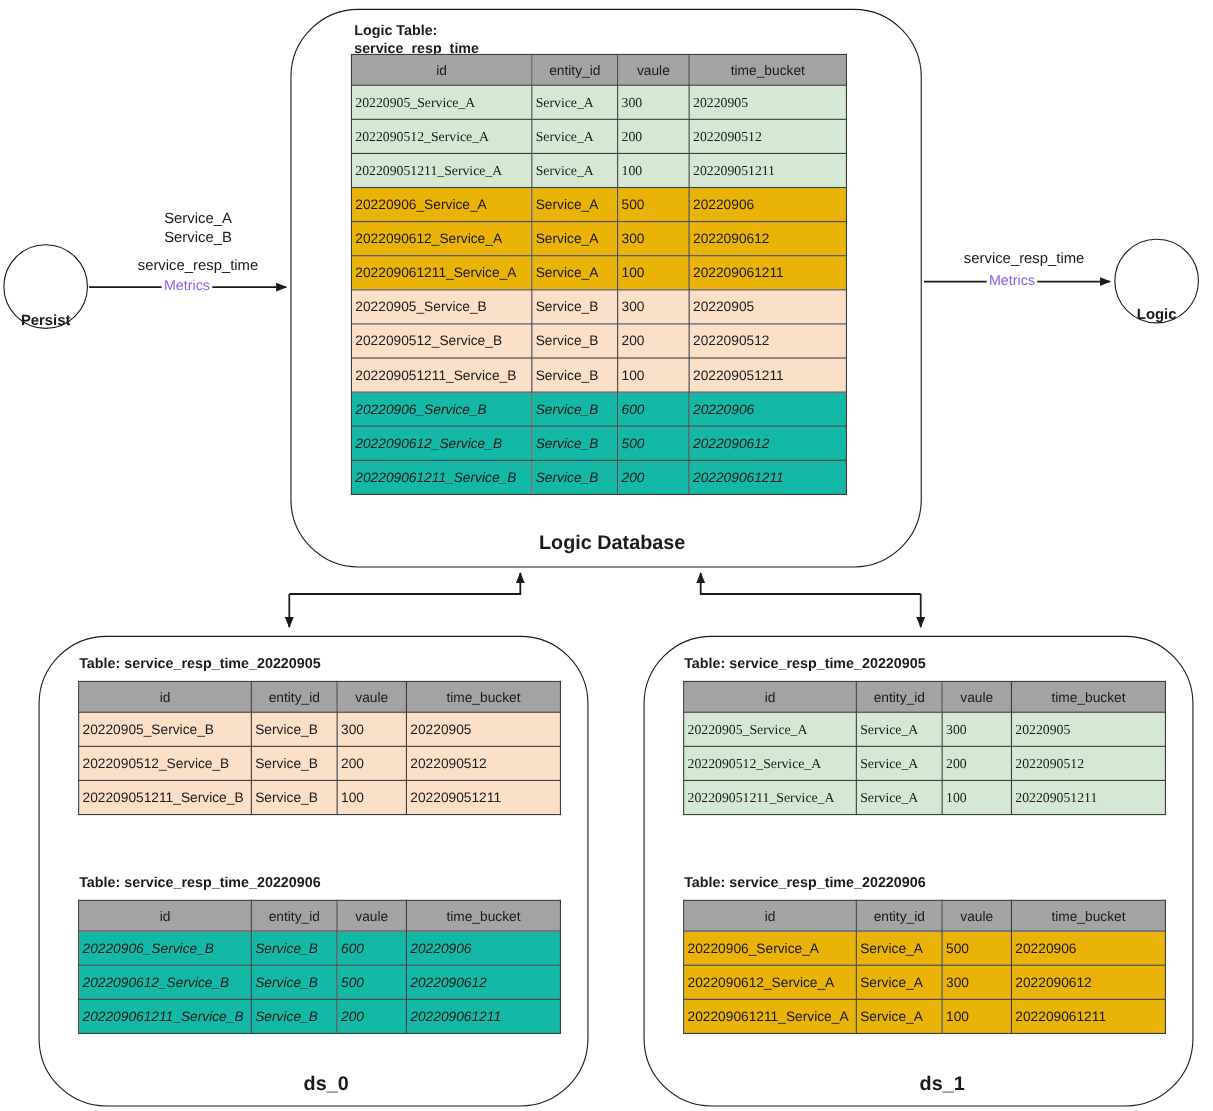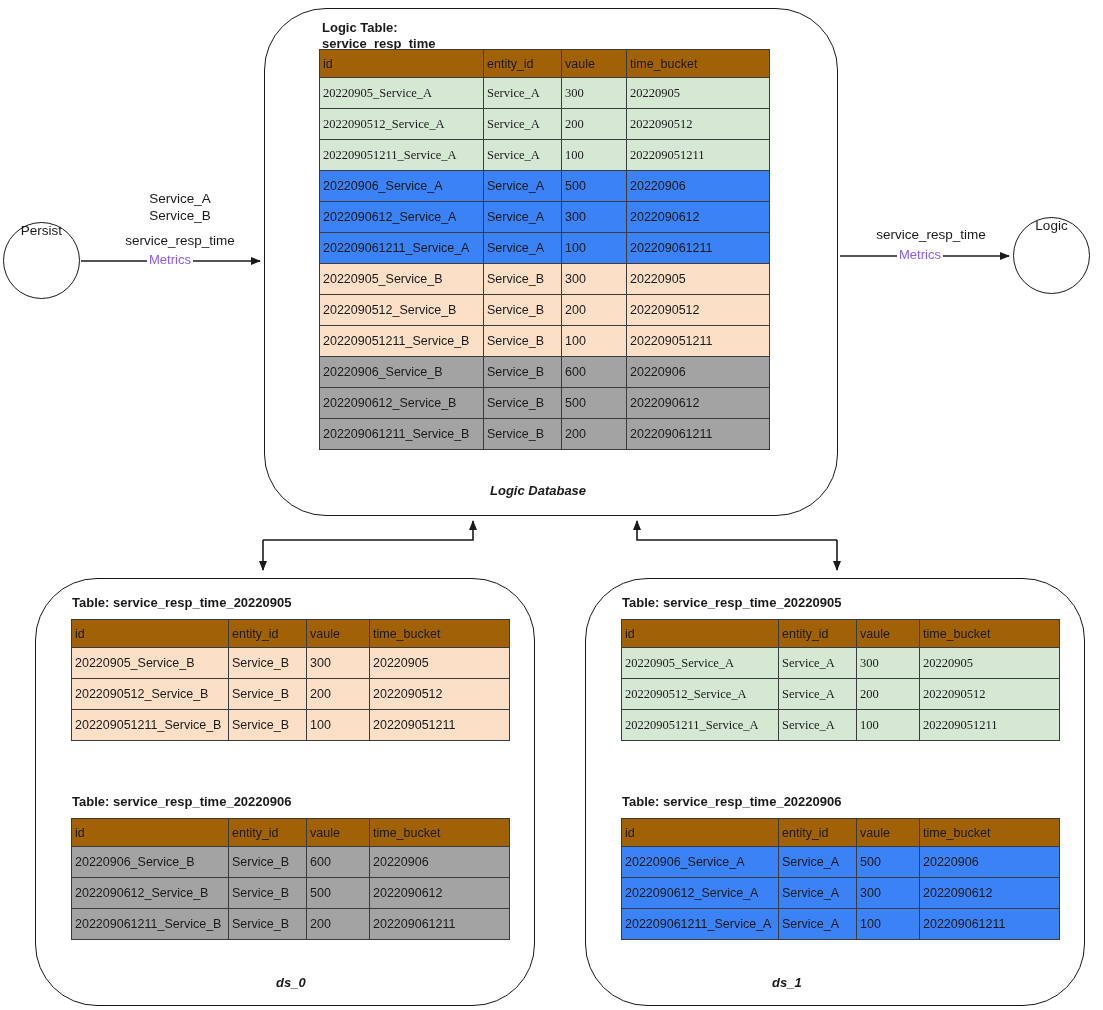--- a/index.html
+++ b/index.html
@@ -31,25 +31,26 @@
   #ds0-box { left: 35px; top: 578px; width: 500px; height: 428px; }
   #ds1-box { left: 585px; top: 578px; width: 500px; height: 428px; }
 
   
   .node-circle {
     position: absolute;
     border: 1.6px solid #1a1a1a;
     border-radius: 50%;
     background: #ffffff;
     display: flex;
-    align-items: flex-start;
+    align-items: flex-end;
     justify-content: center;
     font-size: 13.5px;
     color: #1a1a1a;
     box-sizing: border-box;
+    font-weight: bold;
   }
   #persist-node { left: 3px; top: 222px; width: 77px; height: 77px; }
   #query-node { left: 1013px; top: 217px; width: 77px; height: 77px; }
 
   
   .edge-label {
     position: absolute;
     font-size: 13.5px;
     color: #1a1a1a;
     text-align: center;
@@ -61,25 +62,24 @@
     font-size: 13px;
     color: #8b5cf6;
     background: #ffffff;
     padding: 0 2px;
     white-space: nowrap;
   }
 
   
   .box-caption {
     position: absolute;
-    font-size: 13px;
+    font-size: 18px;
     font-weight: bold;
     color: #1a1a1a;
     white-space: nowrap;
-    font-style: italic;
   }
   .table-title {
     position: absolute;
     font-size: 13px;
     font-weight: bold;
     color: #1a1a1a;
     white-space: nowrap;
     line-height: 16px;
     text-align: center;
   }
@@ -94,33 +94,33 @@
   table.grid th, table.grid td {
     border: 1px solid #3b3b3b;
     font-size: 12.5px;
     color: #1a1a1a;
     font-weight: normal;
     padding: 0 3px;
     overflow: hidden;
     white-space: nowrap;
   }
   table.grid th {
-    background: #a16207;
-    text-align: left;
+    background: #a3a3a3;
+    text-align: center;
     height: 27px;
   }
   table.grid td {
     text-align: left;
     height: 30px;
   }
   
   .c-green  td { background: #d5e8d4; font-family: Liberation Serif, serif; }
-  .c-blue   td { background: #3b82f6; }
+  .c-blue   td { background: #eab308; }
   .c-orange td { background: #fbdfc7; margin-left: 12px; }
-  .c-yellow td { background: #a3a3a3; }
+  .c-yellow td { background: #14b8a6; font-style: italic; }
 
   
   #logic-table { left: 319px; top: 49px; width: 450px; }
   #logic-table .col-id { width: 164px; }
   #logic-table .col-ent { width: 78px; }
   #logic-table .col-val { width: 65px; }
   #logic-table .col-tb  { width: 143px; }
 
   
   .sub-table .col-id { width: 157px; }
@@ -432,15 +432,15 @@
         </tr>
         <tr class="c-blue">
           <td>202209061211_Service_A</td>
           <td>Service_A</td>
           <td>100</td>
           <td>202209061211</td>
         </tr>
       </tbody>
   </table>
 
-  <div class="box-caption" style="left:772px; top:975px;">ds_1</div>
+  <div class="box-caption" style="left:836px; top:975px;">ds_1</div>
 
 </div>
 
 </body></html>

